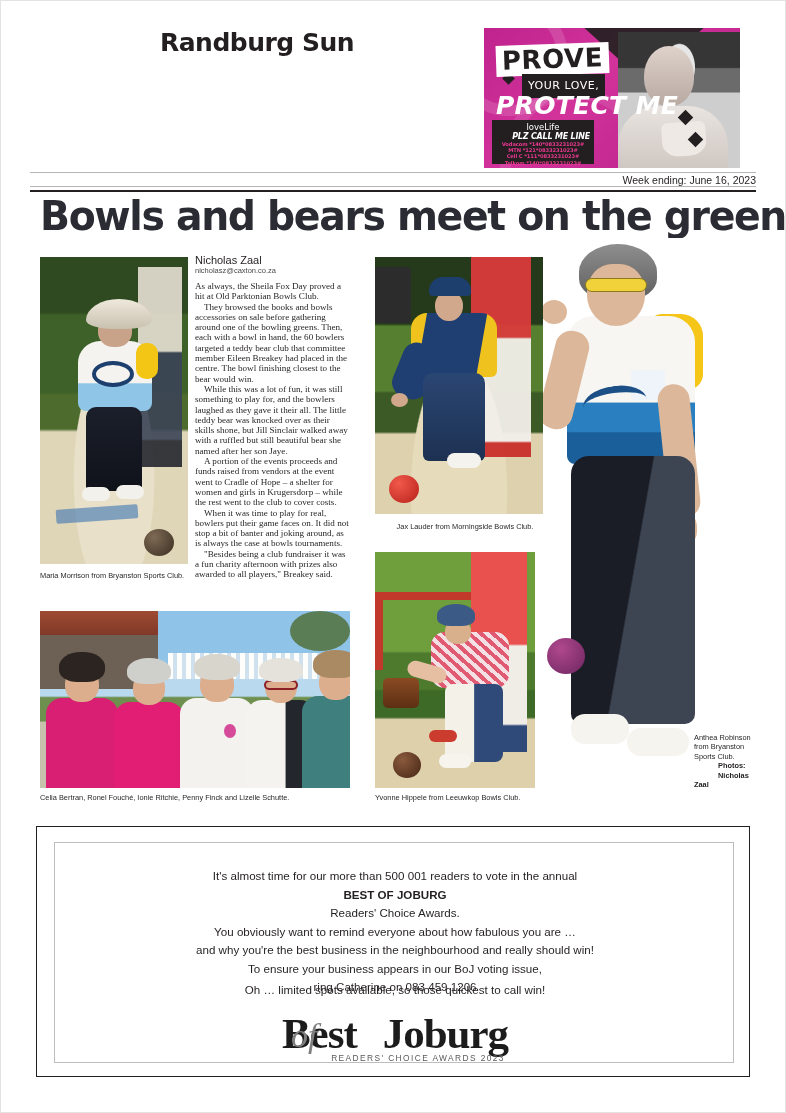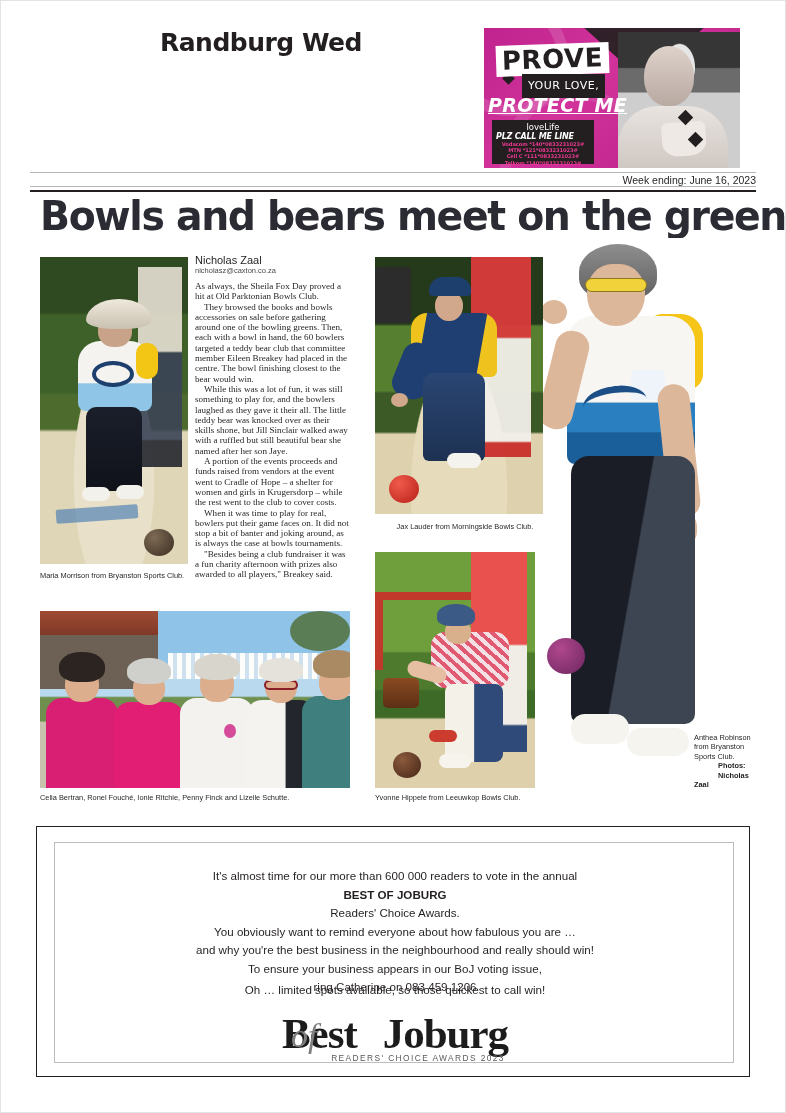--- a/index.html
+++ b/index.html
@@ -85,43 +85,42 @@
     transform:rotate(-2deg); letter-spacing:0.5px;
   }
   .ad-yourlove {
     position:absolute; left:38px; top:46px;
     background:#231f20; color:#ffffff;
     font-family:"DejaVu Sans", sans-serif; font-weight:normal;
     font-size:11px; line-height:17px; padding:3px 6px 4px 6px;
     letter-spacing:0.5px;
   }
   .ad-protect {
-    position:absolute; left:4px; top:68px;
+    position:absolute; left:12px; top:68px;
     color:#ffffff; font-family:"DejaVu Sans", sans-serif;
-    font-weight:bold; font-style:italic; font-size:19px; line-height:19px;
+    font-weight:bold; font-style:italic; font-size:25px; line-height:19px;
     letter-spacing:0.3px;
-    text-decoration:underline;
   }
   .ad-diamond { position:absolute; width:9px; height:9px; background:#231f20; transform:rotate(45deg); }
   .adm1 { left:106px; top:22px; }
   .adm2 { left:20px; top:46px; }
   .adm3 { left:196px; top:84px; background:#231f20; width:11px; height:11px;}
   .adm4 { left:206px; top:106px; background:#231f20; width:11px; height:11px;}
   .ad-infobox {
     position:absolute; left:8px; top:92px; width:102px; height:44px;
     background:#231f20; padding:3px 4px;
   }
   .ad-lovelife {
     color:#ffffff; font-family:"DejaVu Sans", sans-serif;
     font-size:8.5px; text-align:center; line-height:9px;
   }
   .ad-plz {
     color:#ffffff; font-family:"DejaVu Sans", sans-serif;
     font-weight:bold; font-style:italic; font-size:8px;
-    text-align:left; line-height:9px; letter-spacing:-0.2px;
+    text-align:right; line-height:9px; letter-spacing:-0.2px;
   }
   .ad-num {
     color:#e9378f; font-family:"DejaVu Sans", sans-serif;
     font-weight:bold; font-size:5.2px; text-align:center; line-height:6.2px;
     letter-spacing:-0.1px;
   }
 
   
   .rule-thin { position:absolute; background:#9a9a9a; height:1px; }
   .rule-thick { position:absolute; background:#231f20; }
@@ -362,21 +361,21 @@
 
   .page-edge { position:absolute; left:0; top:0; width:786px; height:1113px; border:1px solid #e3e3e3; pointer-events:none; }
 </style>
 </head>
 <body>
 
 <div class="page">
 
   <div class="masthead">
     <div class="logo-block">
-      <div class="logo-randburg">Randburg Wed</div>
+      <div class="logo-randburg">Randburg Sun</div>
     </div>
 
     <div class="ad-banner">
       <div class="ad-circle ab-c1"></div>
       <div class="ad-circle ab-c2"></div>
       <div class="ad-tri"></div>
       <div class="ad-hair"></div>
       <div class="ad-person"></div>
       <div class="ad-face"></div>
       <div class="ad-body"></div>
@@ -524,21 +523,21 @@
     <p>They browsed the books and bowls accessories on sale before gathering around one of the bowling greens. Then, each with a bowl in hand, the 60 bowlers targeted a teddy bear club that committee member Eileen Breakey had placed in the centre. The bowl finishing closest to the bear would win.</p>
     <p>While this was a lot of fun, it was still something to play for, and the bowlers laughed as they gave it their all. The little teddy bear was knocked over as their skills shone, but Jill Sinclair walked away with a ruffled but still beautiful bear she named after her son Jaye.</p>
     <p>A portion of the events proceeds and funds raised from vendors at the event went to Cradle of Hope – a shelter for women and girls in Krugersdorp – while the rest went to the club to cover costs.</p>
     <p>When it was time to play for real, bowlers put their game faces on. It did not stop a bit of banter and joking around, as is always the case at bowls tournaments.</p>
     <p>"Besides being a club fundraiser it was a fun charity afternoon with prizes also awarded to all players," Breakey said.</p>
   </div>
 
   <div class="bottom-ad">
     <div class="bottom-ad-inner">
       <div class="ba-text">
-        <div>It's almost time for our more than 600 000 readers to vote in the annual</div>
+        <div>It's almost time for our more than 500 001 readers to vote in the annual</div>
         <div class="bold">BEST OF JOBURG</div>
         <div>Readers' Choice Awards.</div>
         <div>You obviously want to remind everyone about how fabulous you are …</div>
         <div>and why you're the best business in the neighbourhood and really should win!</div>
         <div>To ensure your business appears in our BoJ voting issue,</div>
         <div>ring Catherine on 083 459 1206</div>
       </div>
       <div class="ba-last">Oh … limited spots available, so those quickest to call win!</div>
 
       <div class="boj">

